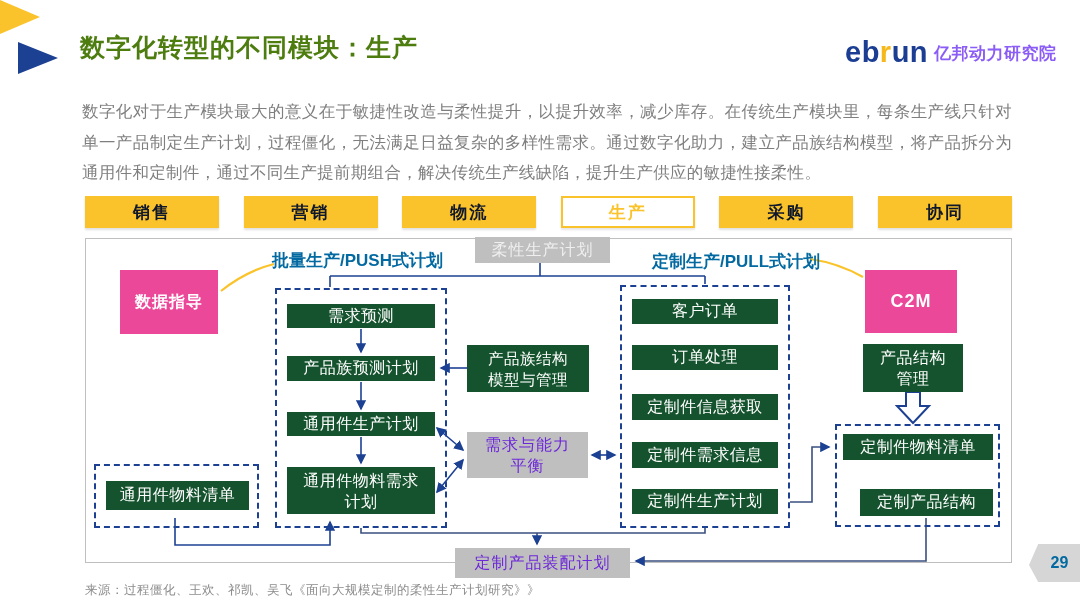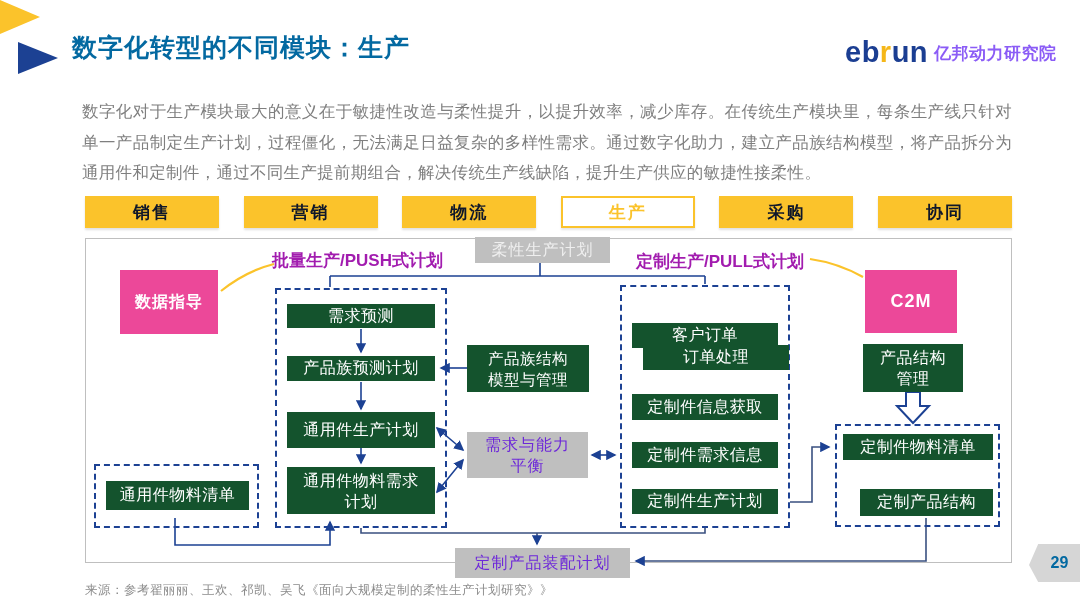--- a/index.html
+++ b/index.html
@@ -3,21 +3,21 @@
 <meta charset="utf-8">
 <style>
   * { margin:0; padding:0; box-sizing:border-box; }
   body { font-family:"Liberation Sans","DejaVu Sans",sans-serif; background:#fff; }
   .page { position:relative; width:1080px; height:608px; background:#fff; overflow:hidden; }
 
   
   .hdr-tri { position:absolute; clip-path:polygon(0 0,100% 50%,0 100%); }
   .hdr-tri.yellow { left:0; top:36; width:40px; height:34px; background:#FBC32B; }
   .hdr-tri.blue   { left:18px; top:42px; width:40px; height:32px; background:#1C4193; }
-  .title { position:absolute; left:72px; top:31px; font-size:25px; font-weight:bold; color:#0369a1; letter-spacing:1px; }
+  .title { position:absolute; left:80px; top:31px; font-size:25px; font-weight:bold; color:#4d7c0f; letter-spacing:1px; }
   .logo { position:absolute; left:845px; top:36px; display:flex; }
   .logo .wordmark { font-size:29px; font-weight:bold; color:#1B3E92; letter-spacing:0.5px; }
   .logo .wordmark .accent { color:#F5B719; }
   .logo .org { font-size:17px; font-weight:bold; color:#8b5cf6; margin-left:6px; padding-top:6px; letter-spacing:0.5px; }
 
   
   .intro { position:absolute; left:82px; top:96px; width:930px; font-size:16.5px;
            line-height:30.5px; color:#7F7F7F; text-align:justify; letter-spacing:0.3px; }
 
   
@@ -35,21 +35,21 @@
   .node { position:absolute; display:flex; align-items:center; justify-content:center;
           text-align:center; z-index:2; }
   .node.blue { background:#14532d; color:#fff; font-size:16px; white-space:nowrap; letter-spacing:0.5px; }
   .node.blue.wrap { white-space:normal; line-height:21px; }
   .node.grey { background:#BFBFBF; color:#6d28d9; font-size:16px; letter-spacing:1px; }
   .node.grey.wrap { white-space:normal; line-height:21px; }
   .node.yellow { background:#ec4899; color:#fff; font-weight:bold; font-size:16px; letter-spacing:1px; }
 
   .dashed { position:absolute; border:2px dashed #1C4193; z-index:1; background:transparent; }
 
-  .flow-label { position:absolute; font-size:17px; font-weight:bold; color:#a21caf; z-index:2; white-space:nowrap; }
+  .flow-label { position:absolute; font-size:17px; font-weight:bold; color:#0369a1; z-index:2; white-space:nowrap; }
 
   
   .source { position:absolute; left:85px; top:582px; font-size:12.5px; color:#8C8C8C; letter-spacing:0.5px; }
   .page-tag { position:absolute; left:1029px; top:544px; width:51px; height:38px; background:#D6D6D6;
               clip-path:polygon(18% 0,100% 0,100% 100%,18% 100%,0 55%);
               display:flex; align-items:center; justify-content:center; padding-left:10px;
               font-size:16px; font-weight:bold; color:#0369a1; }
 </style>
 </head>
 <body>
@@ -107,49 +107,49 @@
 
     <path d="M926 518 V561 H636" stroke="#3A5080" stroke-width="1.6" fill="none" marker-end="url(#ab)"></path>
 
     <path d="M790 502 H812 V447 H829" stroke="#3A5080" stroke-width="1.6" fill="none" marker-end="url(#ab)"></path>
 
     <path d="M906 392 V406 H897 L913 423 L929 406 H920 V392 Z" fill="#ffffff" stroke="#1C4193" stroke-width="2"></path>
   </svg>
 
   <div class="node grey" style="left:475px; top:237px; width:135px; height:26px; color:#EFEFEF;">柔性生产计划</div>
   <div class="flow-label" style="left:272px; top:249px;">批量生产/PUSH式计划</div>
-  <div class="flow-label" style="left:636px; top:250px;">定制生产/PULL式计划</div>
+  <div class="flow-label" style="left:652px; top:250px;">定制生产/PULL式计划</div>
 
   <div class="node yellow" style="left:120px; top:270px; width:98px; height:64px;">数据指导</div>
   <div class="node yellow" style="left:865px; top:270px; width:92px; height:63px; font-size:18px;">C2M</div>
 
   <div class="dashed" style="left:275px; top:288px; width:172px; height:240px;"></div>
   <div class="node blue" style="left:287px; top:304px; width:148px; height:24px;">需求预测</div>
   <div class="node blue" style="left:287px; top:356px; width:148px; height:25px;">产品族预测计划</div>
-  <div class="node blue" style="left:287px; top:412px; width:148px; height:36px;">通用件生产计划</div>
+  <div class="node blue" style="left:287px; top:412px; width:148px; height:24px;">通用件生产计划</div>
   <div class="node blue wrap" style="left:287px; top:467px; width:148px; height:47px; padding:0 14px;">通用件物料需求计划</div>
 
   <div class="node blue wrap" style="left:467px; top:345px; width:122px; height:47px; padding:0 20px; font-size:15.5px;">产品族结构模型与管理</div>
   <div class="node grey wrap" style="left:467px; top:432px; width:121px; height:46px; padding:0 18px;">需求与能力平衡</div>
 
   <div class="dashed" style="left:620px; top:285px; width:170px; height:243px;"></div>
-  <div class="node blue" style="left:632px; top:299px; width:146px; height:25px;margin-top:24px;">客户订单</div>
-  <div class="node blue" style="left:632px; top:345px; width:146px; height:25px;margin-left:11px;">订单处理</div>
+  <div class="node blue" style="left:632px; top:299px; width:146px; height:25px;">客户订单</div>
+  <div class="node blue" style="left:632px; top:345px; width:146px; height:25px;">订单处理</div>
   <div class="node blue" style="left:632px; top:394px; width:146px; height:26px;">定制件信息获取</div>
   <div class="node blue" style="left:632px; top:442px; width:146px; height:26px;">定制件需求信息</div>
   <div class="node blue" style="left:632px; top:489px; width:146px; height:25px;">定制件生产计划</div>
 
   <div class="node blue wrap" style="left:863px; top:344px; width:100px; height:48px; padding:0 15px;">产品结构管理</div>
   <div class="dashed" style="left:835px; top:424px; width:165px; height:103px;"></div>
   <div class="node blue" style="left:843px; top:434px; width:150px; height:26px;">定制件物料清单</div>
   <div class="node blue" style="left:860px; top:489px; width:133px; height:27px;">定制产品结构</div>
 
   <div class="dashed" style="left:94px; top:464px; width:165px; height:64px;"></div>
   <div class="node blue" style="left:106px; top:481px; width:143px; height:29px;">通用件物料清单</div>
 
   <div class="node grey" style="left:455px; top:548px; width:175px; height:30px;">定制产品装配计划</div>
 
-  <div class="source">来源：参考翟丽丽、王欢、祁凯、吴飞《面向大规模定制的柔性生产计划研究》》</div>
+  <div class="source">来源：过程僵化、王欢、祁凯、吴飞《面向大规模定制的柔性生产计划研究》》</div>
   <div class="page-tag">
       <span>29</span>
     </div>
 
 </div>
 
 </body></html>

